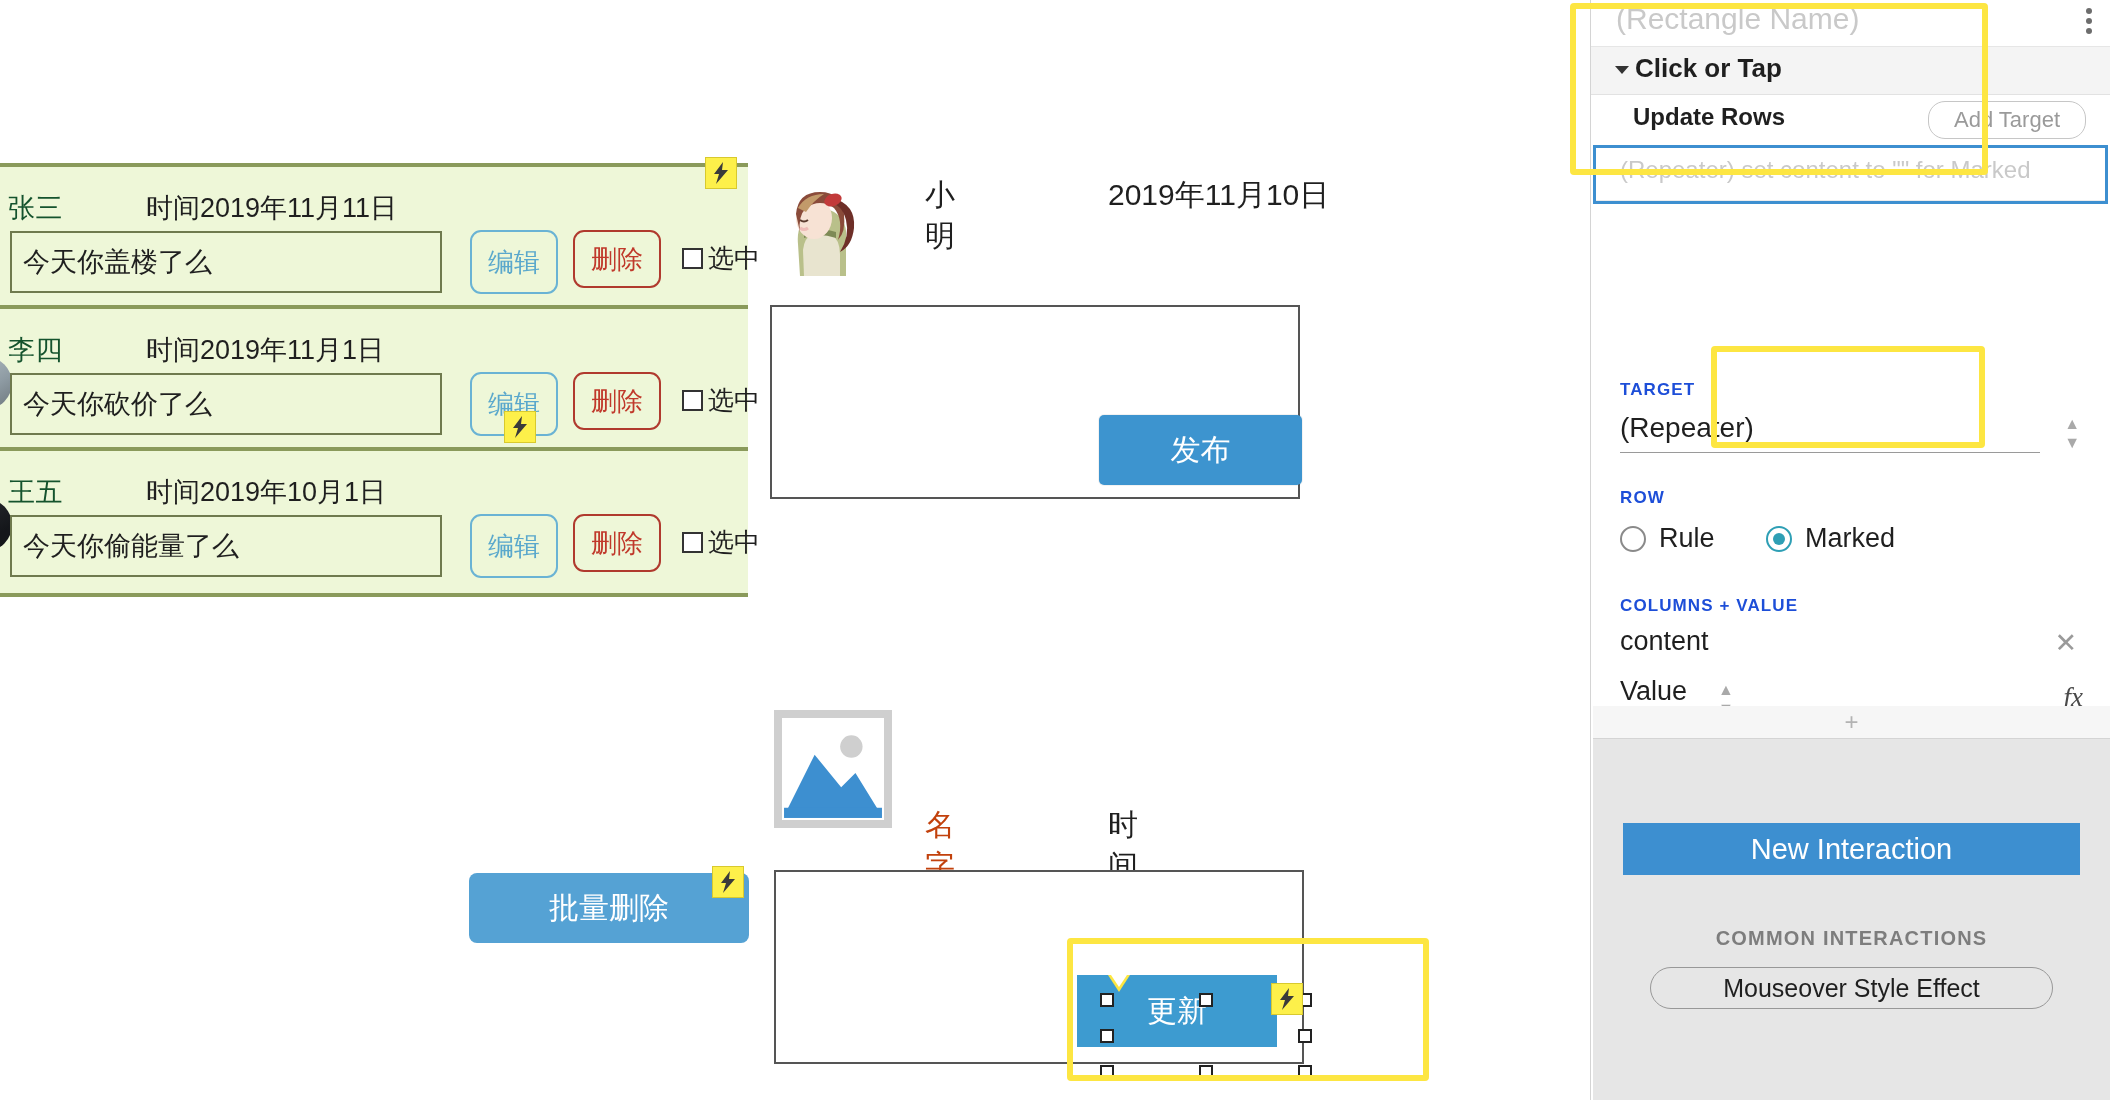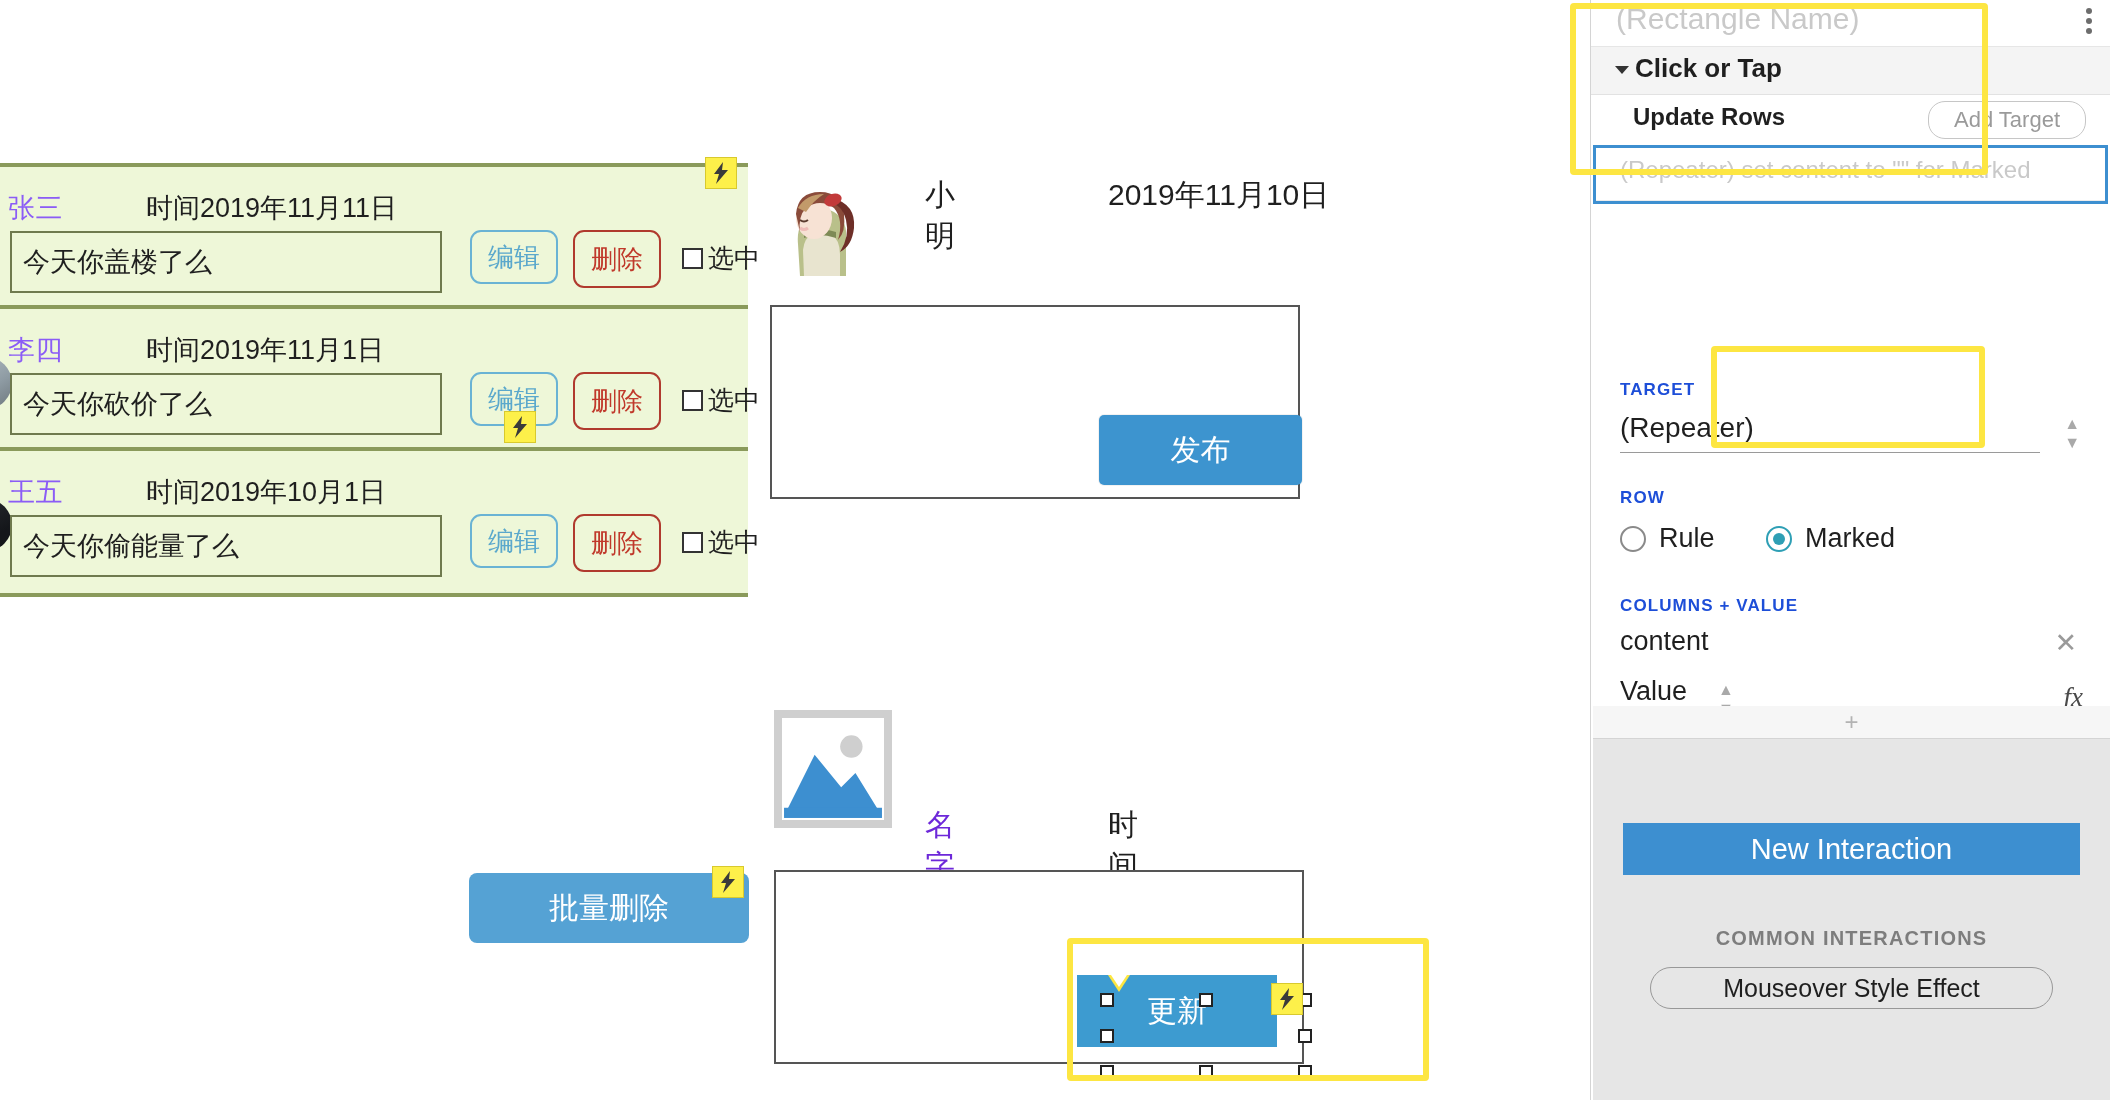--- a/index.html
+++ b/index.html
@@ -34,38 +34,38 @@
   }
   .rep-avatar i{
     display:block;width:52px;height:52px;border-radius:50%;
     margin-top:24px;margin-left:-26px;
   }
   .av-1 i{background:transparent;}
   .av-2 i{background:linear-gradient(145deg,#b9c4c9 0%,#8e9ba3 60%,#6d777d 100%);}
   .av-3 i{background:linear-gradient(150deg,#2b2e33 0%,#14161a 70%);}
   .rep-name{
     position:absolute;left:8px;top:23px;
-    font-size:27px;color:#8b5cf6;letter-spacing:.5px;
+    font-size:27px;color:#14532d;letter-spacing:.5px;
     white-space:nowrap;
   }
   .rep-time{
     position:absolute;left:146px;top:23px;
     font-size:27px;color:#1f1f1f;white-space:nowrap;
   }
   .rep-content{
     position:absolute;left:10px;top:64px;width:432px;height:62px;
     box-sizing:border-box;
     border:2px solid #6f7a4e;
     background:#eef7d8;
     font-size:27px;color:#1f1f1f;
     padding:11px 0 0 11px;
     white-space:nowrap;overflow:hidden;
   }
   .btn-edit{
-    position:absolute;left:470px;top:63px;width:88px;height:54px;
+    position:absolute;left:470px;top:63px;width:88px;height:64px;
     box-sizing:border-box;
     border:2px solid #6ab3d4;border-radius:11px;
     background:#eef7d8;
     color:#5aa8cc;font-size:26px;
     display:flex;align-items:center;justify-content:center;
   }
   .btn-del{
     position:absolute;left:573px;top:63px;width:88px;height:58px;
     box-sizing:border-box;
     border:2px solid #b03a2e;border-radius:11px;
@@ -121,21 +121,21 @@
   }
   #publish-bolt{position:absolute;left:504px;top:411px;}
 
   
   #update-card{position:absolute;left:770px;top:710px;}
   #img-placeholder{
     position:absolute;left:4px;top:0;width:118px;height:118px;
     box-sizing:border-box;border:8px solid #cfcfcf;background:#fff;
   }
   #img-placeholder svg{display:block;width:100%;height:100%;}
-  #u-name{position:absolute;left:155px;top:95px;font-size:30px;color:#6d28d9;}
+  #u-name{position:absolute;left:155px;top:95px;font-size:30px;color:#c2410c;}
   #u-time{position:absolute;left:338px;top:95px;font-size:30px;color:#1f1f1f;}
   #u-input{
     position:absolute;left:4px;top:160px;width:530px;height:194px;
     box-sizing:border-box;border:2px solid #555;background:#fff;
   }
   #btn-update{
     position:absolute;left:307px;top:265px;width:200px;height:72px;
     background:#3d9bd0;color:#fff;font-size:30px;
     display:flex;align-items:center;justify-content:center;
   }

